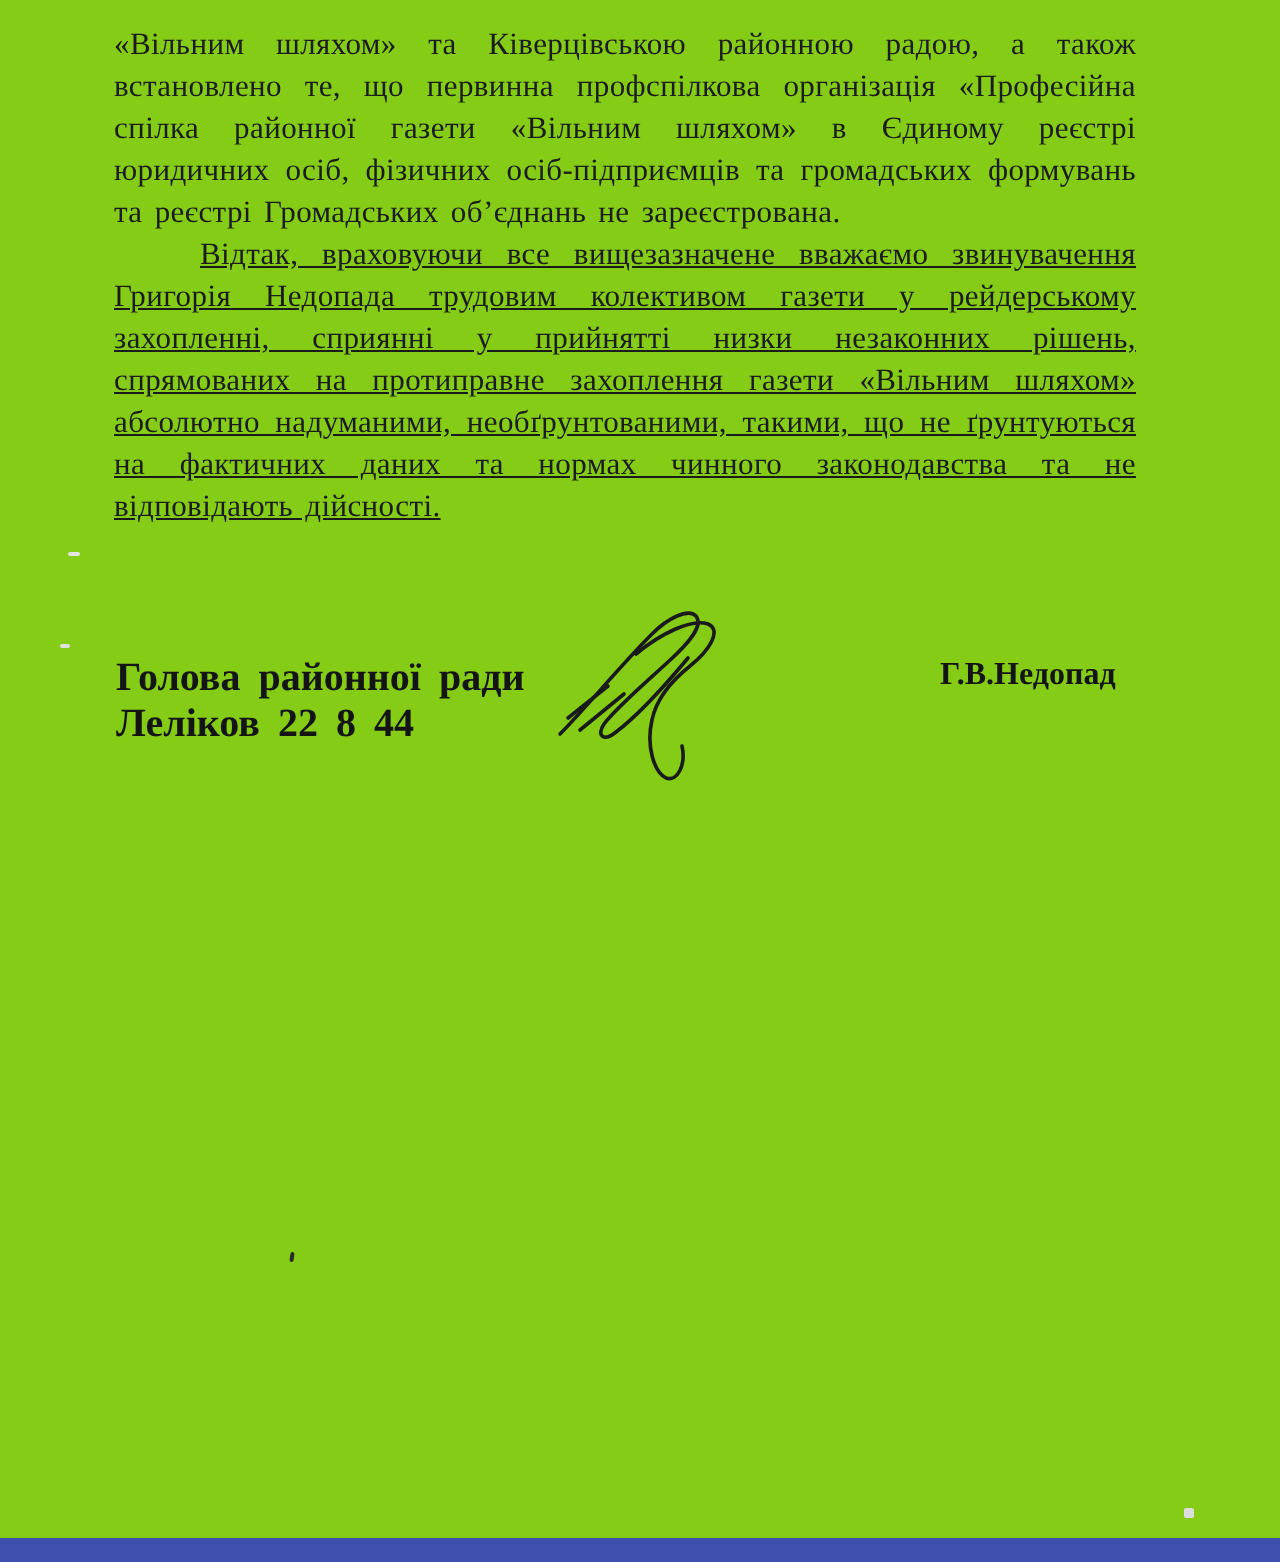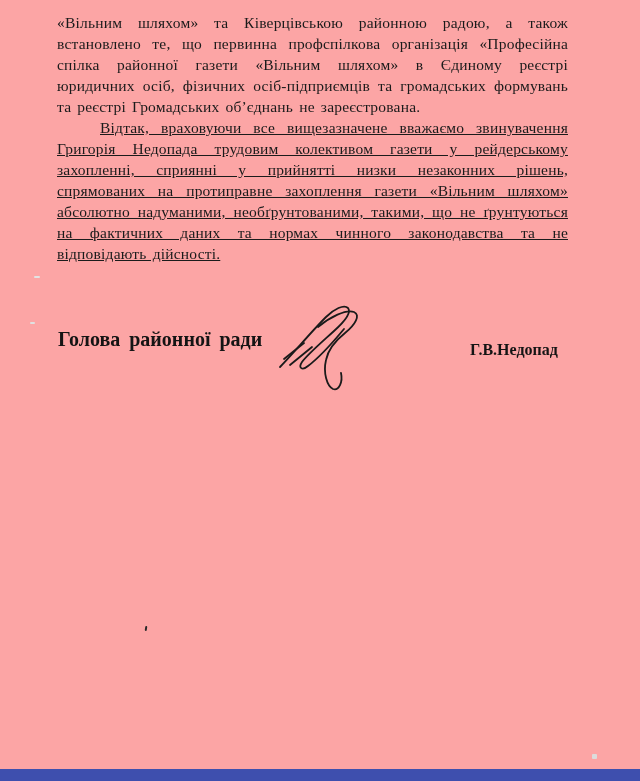--- a/index.html
+++ b/index.html
@@ -59,21 +59,20 @@
     white-space: nowrap;
   }
   .sig-name {
     position: absolute;
     left: 470px;
     top: 329px;
     font-weight: bold;
     font-size: 16px;
     color: #141414;
     white-space: nowrap;
-    margin-top: 12px;
   }
   .sig-scrawl {
     position: absolute;
     left: 270px;
     top: 303px;
     width: 110px;
     height: 92px;
   }
   .sig-scrawl svg {
     display: block;
@@ -92,30 +91,31 @@
     position: absolute;
     left: 0;
     bottom: 0;
     width: 640px;
     height: 12px;
   }
 </style>
 </head>
 <body>
 
-<div class="scan-page" style="background: #fca5a5;">
+<div class="scan-page" style="background: #84cc16;">
 
   <div class="body-text">
     <p>«Вільним шляхом» та Ківерцівською районною радою, а також встановлено те, що первинна профспілкова організація «Професійна спілка районної газети «Вільним шляхом» в Єдиному реєстрі юридичних осіб, фізичних осіб-підприємців та громадських формувань та реєстрі Громадських об’єднань не зареєстрована.</p>
     <p class="indented">Відтак, враховуючи все вищезазначене вважаємо звинувачення Григорія Недопада трудовим колективом газети у рейдерському захопленні, сприянні у прийнятті низки незаконних рішень, спрямованих на протиправне захоплення газети «Вільним шляхом» абсолютно надуманими, необґрунтованими, такими, що не ґрунтуються на фактичних даних та нормах чинного законодавства та не відповідають дійсності.</p>
   </div>
 
   <div class="signature-block">
     <div class="sig-left">
       <div>Голова районної ради</div>
+      <div>Леліков 22 8 44</div>
     </div>
 
     <div class="sig-scrawl">
       <svg viewBox="0 0 110 92" xmlns="http://www.w3.org/2000/svg" fill="none" stroke="#1a1a1a" stroke-width="1.8" stroke-linecap="round">
         <path d="M10 64 C 22 52, 40 30, 56 14 C 64 6, 74 1, 78 5 C 82 10, 74 19, 64 28 C 52 39, 38 51, 32 59 C 28 65, 32 68, 38 63 C 50 54, 64 38, 74 26"></path>
         <path d="M48 24 C 60 14, 76 6, 84 9 C 91 12, 85 22, 75 30 C 65 38, 58 47, 56 57 C 53 70, 57 83, 63 86 C 69 88, 73 79, 71 70"></path>
         <path d="M14 56 L 34 40"></path>
         <path d="M20 62 L 42 44"></path>
       </svg>
     </div>

